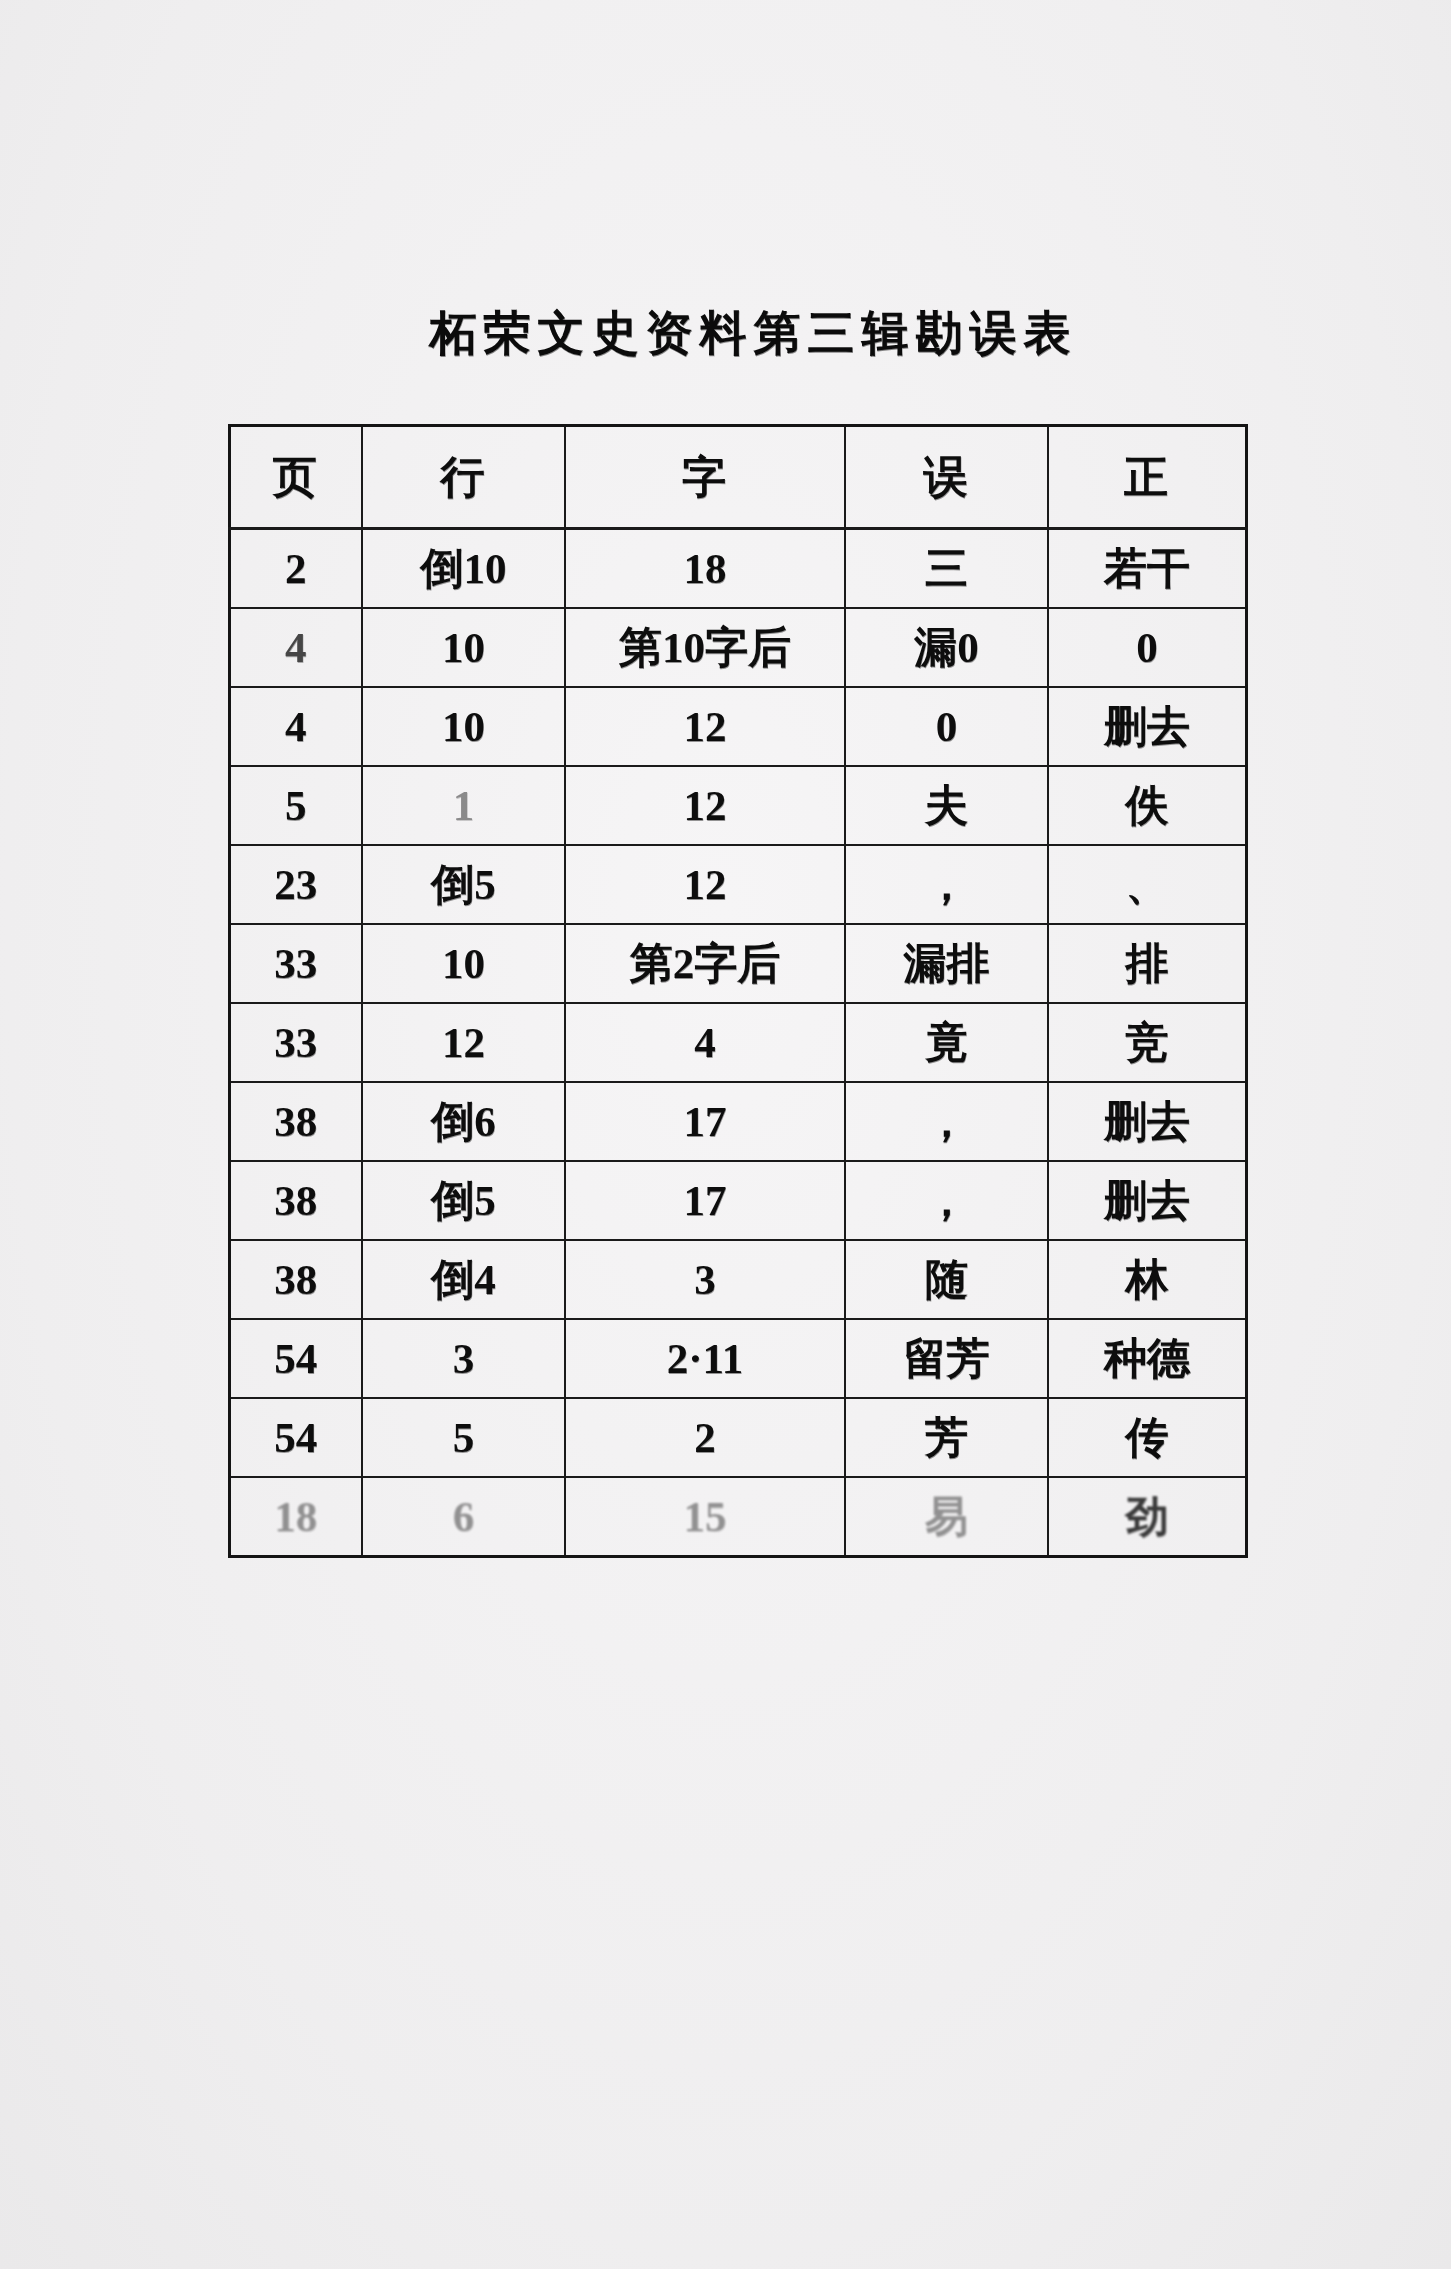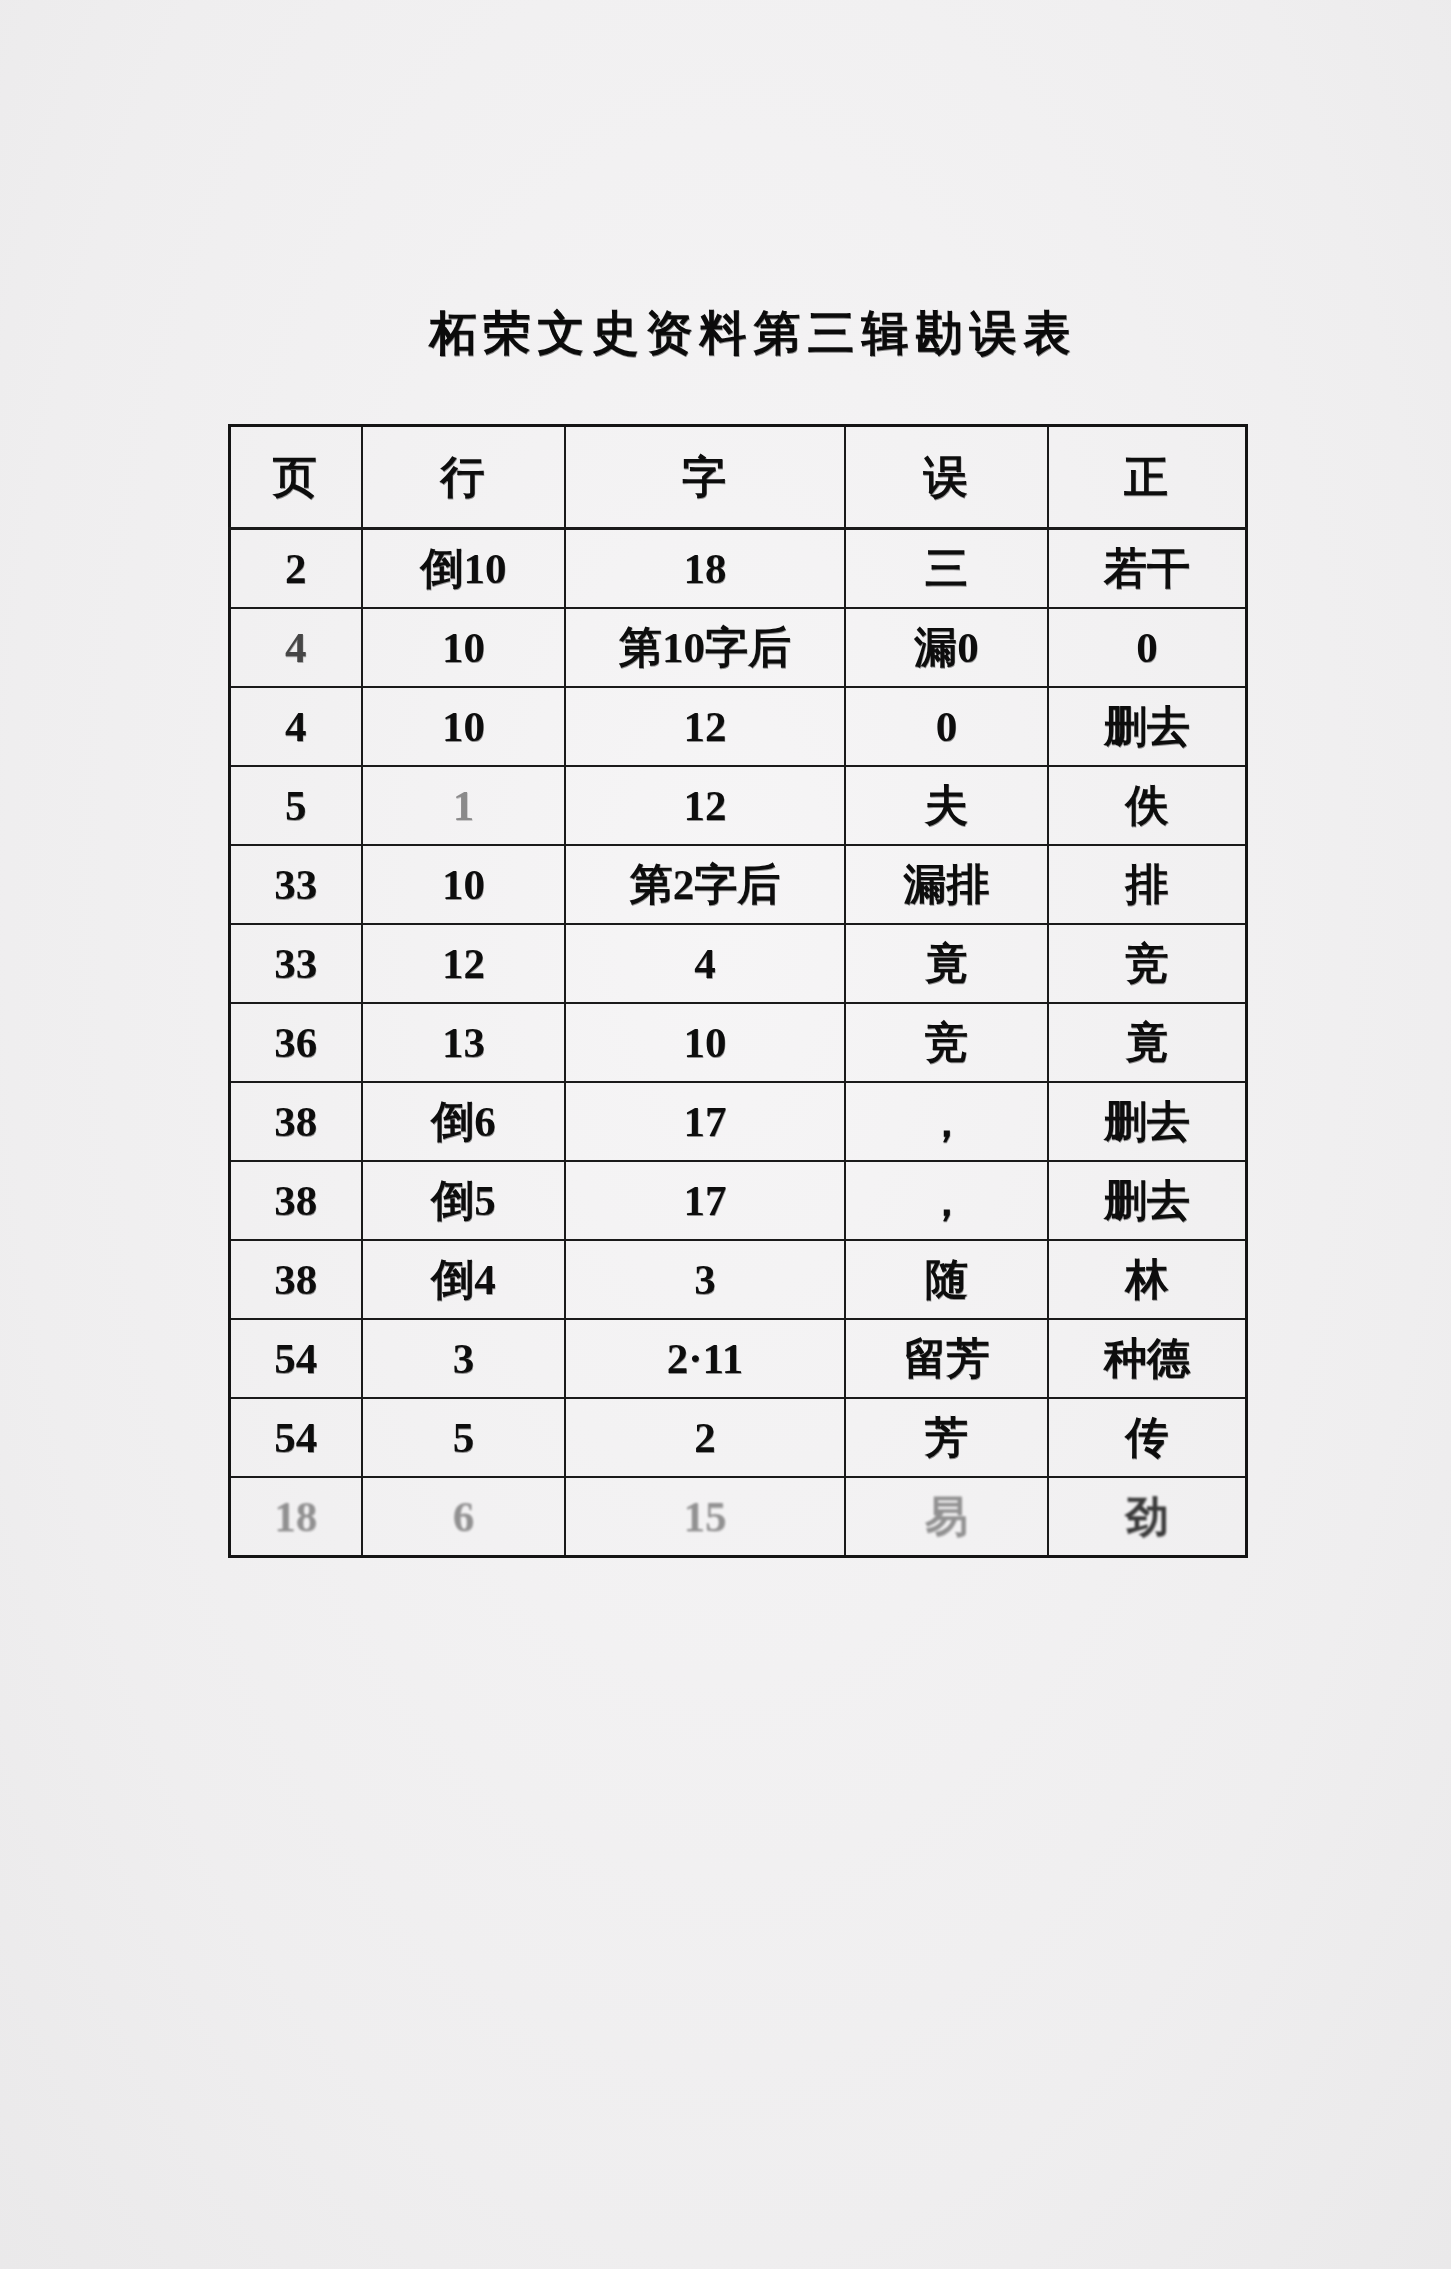--- a/index.html
+++ b/index.html
@@ -115,39 +115,39 @@
           <td>删去</td>
         </tr>
         <tr>
           <td>5</td>
           <td>1</td>
           <td>12</td>
           <td>夫</td>
           <td>佚</td>
         </tr>
         <tr>
+          <td>23</td>
+          <td>倒5</td>
+          <td>12</td>
+          <td>，</td>
+          <td>、</td>
+        </tr>
+        <tr>
           <td>33</td>
           <td>10</td>
           <td>第2字后</td>
           <td>漏排</td>
           <td>排</td>
         </tr>
         <tr>
           <td>33</td>
           <td>12</td>
           <td>4</td>
           <td>竟</td>
           <td>竞</td>
-        </tr>
-        <tr>
-          <td>36</td>
-          <td>13</td>
-          <td>10</td>
-          <td>竞</td>
-          <td>竟</td>
         </tr>
         <tr>
           <td>38</td>
           <td>倒6</td>
           <td>17</td>
           <td>，</td>
           <td>删去</td>
         </tr>
         <tr>
           <td>38</td>

